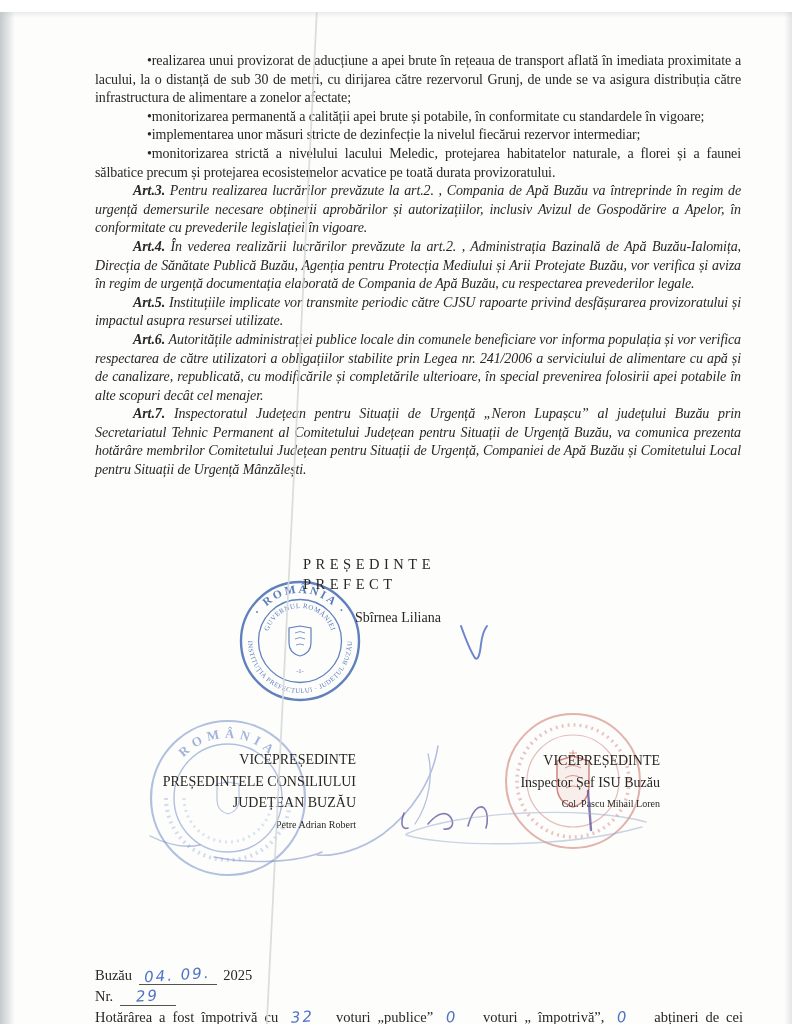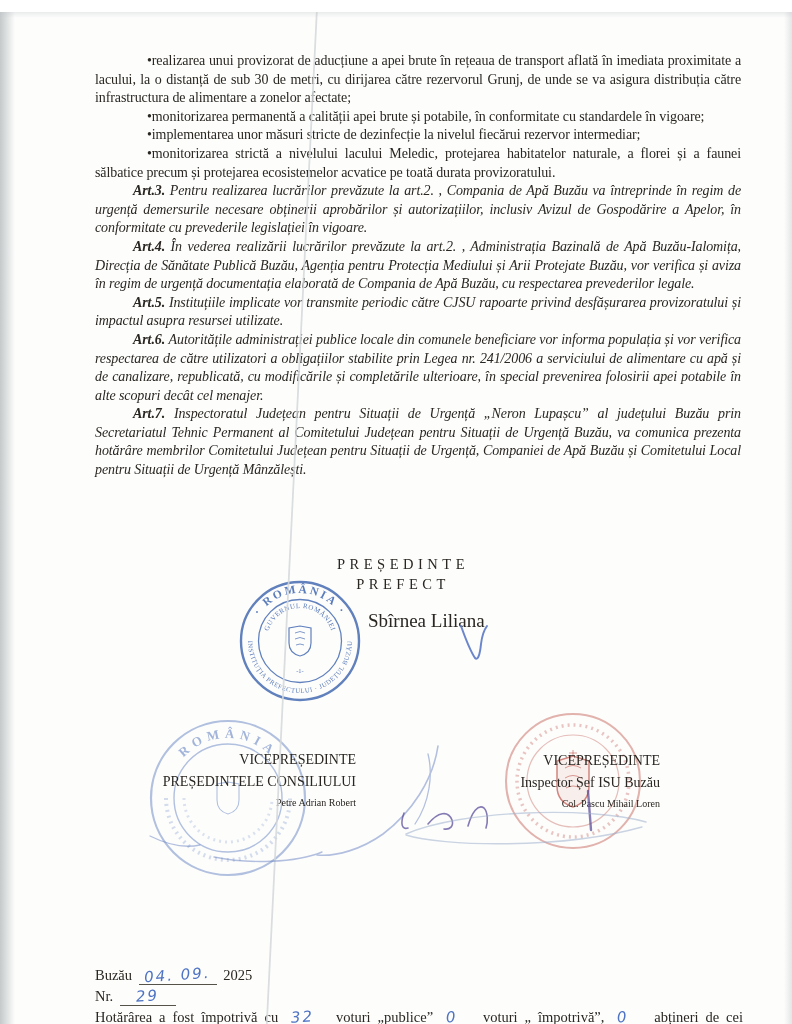--- a/index.html
+++ b/index.html
@@ -22,24 +22,24 @@
     position:absolute;left:95px;top:40px;width:646px;z-index:2;
     font-size:14px;line-height:18.6px;letter-spacing:-0.1px;
     text-align:justify;
   }
   .doc-body p{margin:0;}
   .para.bullet{text-indent:52px;}
   .para.article{text-indent:38px;font-style:italic;}
   .para b{font-weight:bold;}
 
   
-  .sign-head{position:absolute;left:303px;top:544px;width:200px;z-index:2;text-align:center;}
+  .sign-head{position:absolute;left:303px;top:544px;width:200px;z-index:2;}
   .sign-head .l1{font-size:14.5px;letter-spacing:4.5px;}
   .sign-head .l2{font-size:14.5px;letter-spacing:4.5px;margin-top:3px;}
-  .prefect-name{position:absolute;left:368px;top:598px;z-index:2;font-size:19px;}
+  .prefect-name{position:absolute;left:355px;top:598px;z-index:2;font-size:14px;}
 
   .sig-block{position:absolute;z-index:2;text-align:right;font-size:14px;line-height:21.5px;}
   .sig-left{left:100px;top:737px;width:256px;}
   .sig-right{left:430px;top:738px;width:230px;}
   .sig-block .name{font-size:10px;}
 
   
   .footer{position:absolute;left:95px;top:953px;width:648px;z-index:2;
     font-size:14.5px;line-height:21px;}
   .footer .row{white-space:nowrap;}
@@ -83,20 +83,21 @@
 
   <div class="sign-head">
     <div class="l1">PREȘEDINTE</div>
     <div class="l2">PREFECT</div>
   </div>
   <div class="prefect-name">Sbîrnea Liliana</div>
 
   <div class="sig-block sig-left">
     <div>VICEPREȘEDINTE</div>
     <div>PREȘEDINTELE CONSILIULUI</div>
+    <div>JUDEȚEAN BUZĂU</div>
     <div class="name">Petre Adrian Robert</div>
   </div>
 
   <div class="sig-block sig-right">
     <div>VICEPREȘEDINTE</div>
     <div>Inspector Șef ISU Buzău</div>
     <div class="name">Col. Pascu Mihail Loren</div>
   </div>
 
   <svg class="stamp stamp-prefect" width="128" height="128" viewBox="0 0 128 128">

